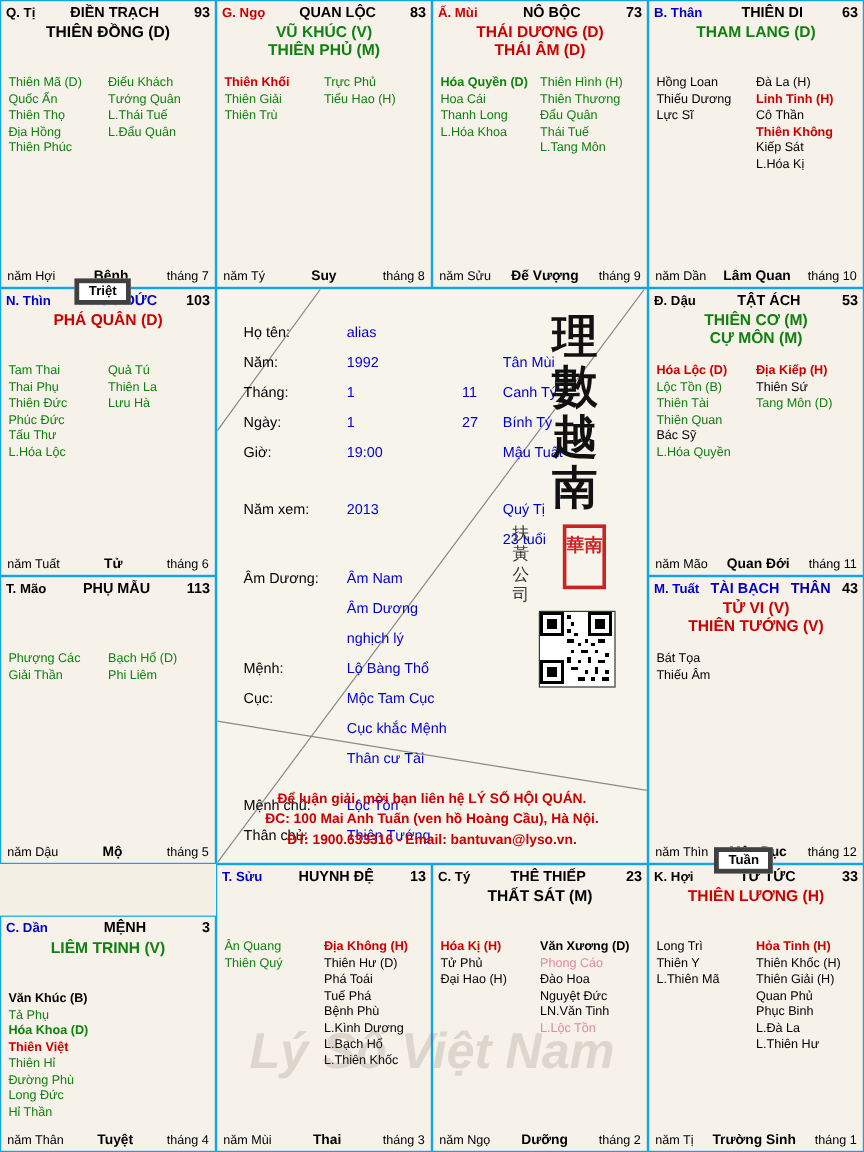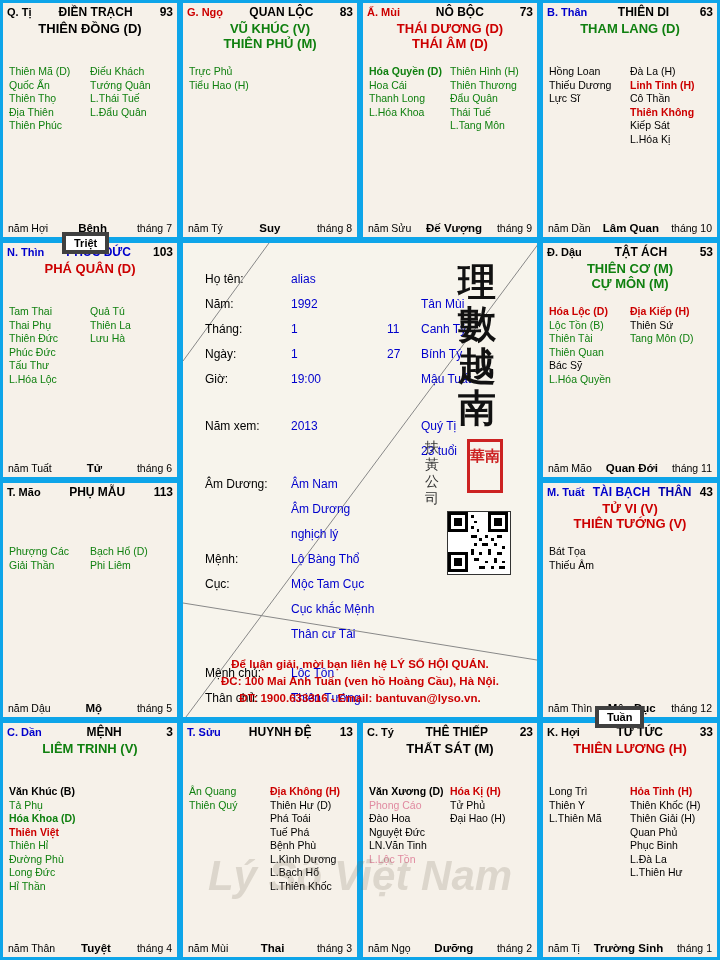--- a/index.html
+++ b/index.html
@@ -13,21 +13,21 @@
     overflow:hidden;
   }
   #board{
     position:absolute;left:0;top:0;width:720px;height:960px;
     display:grid;
     grid-template-columns:180px 180px 180px 180px;
     grid-template-rows:240px 240px 240px 240px;
   }
   .cell{
     position:relative;
-    border:3px solid #0ea5e9;
+    border:1px solid #0ea5e9;
     box-sizing:border-box;
     background:rgba(255,255,255,0.12);
     overflow:hidden;
   }
   .cell.center{
     grid-column:2 / span 2;
     grid-row:2 / span 2;
     background:rgba(255,255,255,0.25);
   }
   
@@ -140,21 +140,21 @@
         <span class="num">93</span>
       </div>
       <div class="mainstar c-black">
         <span class="l2">THIÊN ĐỒNG (D)</span>
       </div>
       <div class="stars">
         <div class="col">
           <div class="star c-green">Thiên Mã (D)</div>
           <div class="star c-green">Quốc Ấn</div>
           <div class="star c-green">Thiên Thọ</div>
-          <div class="star c-green">Địa Thiên</div>
+          <div class="star c-green">Địa Hồng</div>
           <div class="star c-green">Thiên Phúc</div>
         </div>
         <div class="col right">
           <div class="star c-green">Điếu Khách</div>
           <div class="star c-green">Tướng Quân</div>
           <div class="star c-green">L.Thái Tuế</div>
           <div class="star c-green">L.Đẩu Quân</div>
         </div>
       </div>
       <div class="foot">
@@ -167,20 +167,25 @@
       <div class="hdr">
         <span class="chi c-red">G. Ngọ</span>
         <span class="cung c-black">QUAN LỘC</span>
         <span class="num">83</span>
       </div>
       <div class="mainstar c-green">
         <span class="l2">VŨ KHÚC (V)</span>
         <span class="l2">THIÊN PHỦ (M)</span>
       </div>
       <div class="stars">
+        <div class="col">
+          <div class="star c-red s-b">Thiên Khối</div>
+          <div class="star c-green">Thiên Giải</div>
+          <div class="star c-green">Thiên Trù</div>
+        </div>
         <div class="col right">
           <div class="star c-green">Trực Phủ</div>
           <div class="star c-green">Tiểu Hao (H)</div>
         </div>
       </div>
       <div class="foot">
         <span>năm Tý</span>
         <span class="mid">Suy</span>
         <span>tháng 8</span>
       </div>
@@ -345,21 +350,21 @@
           <div class="star c-black">Bát Tọa</div>
           <div class="star c-black">Thiếu Âm</div>
         </div>
       </div>
       <div class="foot">
         <span>năm Thìn</span>
         <span class="mid">Mộc Dục</span>
         <span>tháng 12</span>
       </div>
     </div>
-    <div class="cell" style="grid-area: 4 / 1;">
+    <div class="cell" style="grid-area: 4 / 1; margin-top: 43px;">
       <div class="hdr">
         <span class="chi c-blue">C. Dần</span>
         <span class="cung c-black">MỆNH</span>
         <span class="num">3</span>
       </div>
       <div class="mainstar c-green">
         <span class="l2">LIÊM TRINH (V)</span>
       </div>
       <div class="stars">
         <div class="col">
@@ -411,32 +416,32 @@
     <div class="cell" style="grid-area: 4 / 3;">
       <div class="hdr">
         <span class="chi c-black">C. Tý</span>
         <span class="cung c-black">THÊ THIẾP</span>
         <span class="num">23</span>
       </div>
       <div class="mainstar c-black">
         <span class="l2">THẤT SÁT (M)</span>
       </div>
       <div class="stars">
+        <div class="col right">
+          <div class="star c-red s-b">Hóa Kị (H)</div>
+          <div class="star c-black">Tử Phủ</div>
+          <div class="star c-black">Đại Hao (H)</div>
+        </div>
         <div class="col">
           <div class="star c-black s-b">Văn Xương (D)</div>
           <div class="star c-pink">Phong Cáo</div>
           <div class="star c-black">Đào Hoa</div>
           <div class="star c-black">Nguyệt Đức</div>
           <div class="star c-black">LN.Văn Tinh</div>
           <div class="star c-pink">L.Lộc Tồn</div>
-        </div>
-        <div class="col right">
-          <div class="star c-red s-b">Hóa Kị (H)</div>
-          <div class="star c-black">Tử Phủ</div>
-          <div class="star c-black">Đại Hao (H)</div>
         </div>
       </div>
       <div class="foot">
         <span>năm Ngọ</span>
         <span class="mid">Dưỡng</span>
         <span>tháng 2</span>
       </div>
     </div>
     <div class="cell" style="grid-area: 4 / 4;">
       <div class="hdr">

